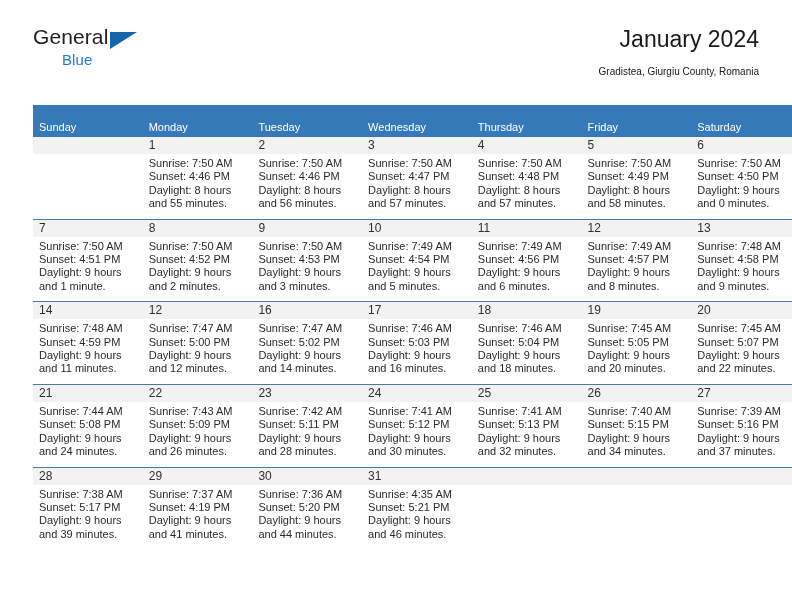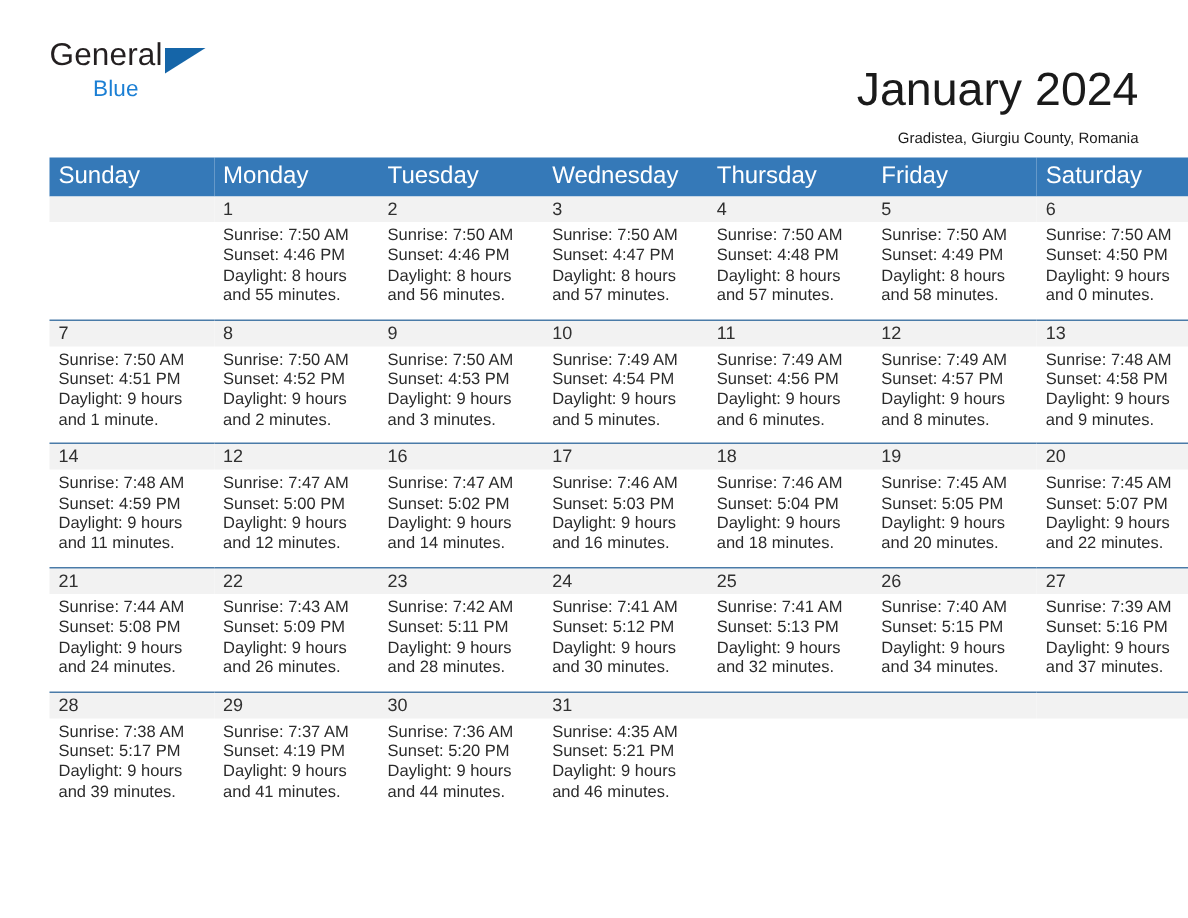--- a/index.html
+++ b/index.html
@@ -61,25 +61,24 @@
     border-left: 27px solid #1565a8;
     border-bottom: 17px solid transparent;
   }
   .title-block {
     position: absolute;
     right: 0;
     top: 0;
     text-align: right;
   }
   .cal-title {
-    font-size: 31px;
+    font-size: 23px;
     color: #1a1a1a;
     line-height: 34px;
     white-space: nowrap;
-    margin-top: 21px;
   }
   .cal-subtitle {
     font-size: 10px;
     color: #1a1a1a;
     line-height: 20px;
     margin-top: 6px;
     white-space: nowrap;
   }
 
   
@@ -87,24 +86,24 @@
     position: absolute;
     left: 33px;
     top: 105px;
     width: 726px;
     border-collapse: collapse;
     table-layout: fixed;
   }
   .calendar th {
     background: #3579b8;
     color: #ffffff;
-    font-size: 16px;
+    font-size: 11px;
     font-weight: normal;
     text-align: left;
-    padding: 4px 0 4px 6px;
+    padding: 16px 0 4px 6px;
     height: 12px;
     width: 103.71px;
   }
   .week-row td {
     vertical-align: top;
     padding: 0;
     border-top: 1px solid #4a7ba8;
   }
   .week-row.first-week td {
     border-top: none;

